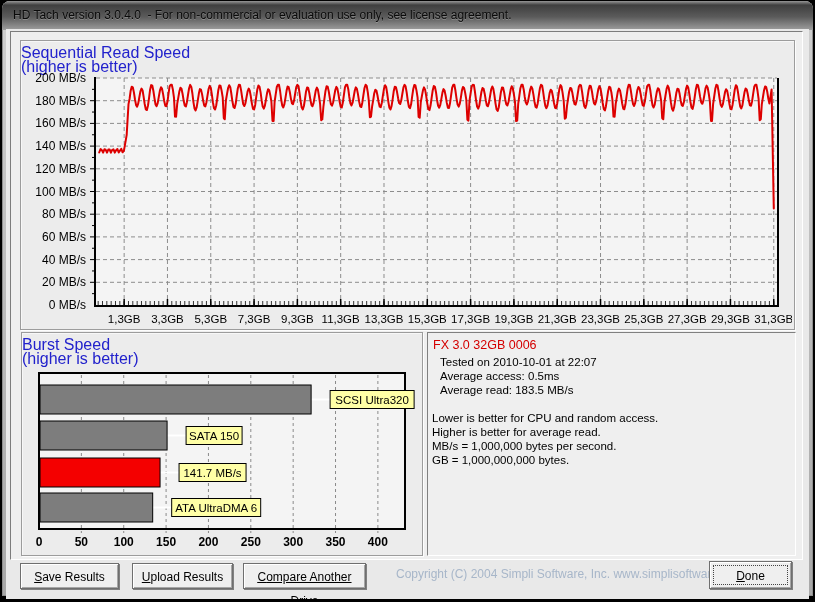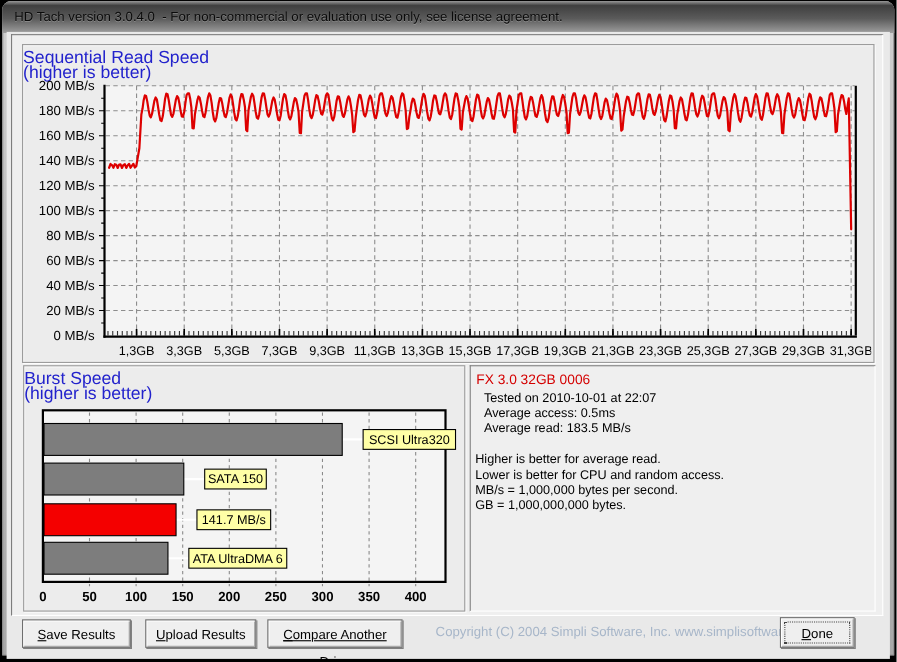--- a/index.html
+++ b/index.html
@@ -59,21 +59,21 @@
     position:absolute;background:#efefef;text-align:center;
     border:1px solid #6f6f6f;
     box-shadow:inset 1px 1px 0 #ffffff, inset -1px -1px 0 #a6a6a6, 1px 1px 0 rgba(0,0,0,.45);
     font-size:12px;color:#000;cursor:pointer;
   }
   .btn span{display:block;width:100%;}
   .btn span::first-letter{text-decoration:underline;}
   .btn-save{left:20px;top:563px;width:99px;height:26px;line-height:24px;}
   .btn-upload{left:132px;top:563px;width:101px;height:26px;line-height:24px;}
   .btn-compare{left:243px;top:563px;width:123px;height:26px;line-height:24px;text-decoration:underline;}
-  .btn-done{left:709px;top:561px;width:68px;height:28px;line-height:26px;}
+  .btn-done{left:709px;top:561px;width:83px;height:28px;line-height:26px;}
   .btn-done::after{
     content:"";position:absolute;inset:3px;border:1px dotted #444;pointer-events:none;
   }
   .copyright{
     position:absolute;left:396px;top:567px;width:312px;
     font-size:12px;color:#a7b6c9;white-space:nowrap;
   }
 </style>
 </head>
 <body>
@@ -385,22 +385,22 @@
           <text x="355.8888888888889" y="213" text-anchor="middle" font-size="12" font-weight="bold" fill="#000">400</text>
         </svg>
     </div>
 
     <div class="info-panel">
       <div class="info-title">FX 3.0 32GB 0006</div>
       <div class="info-line">Tested on 2010-10-01 at 22:07</div>
       <div class="info-line">Average access: 0.5ms</div>
       <div class="info-line">Average read: 183.5 MB/s</div>
       <div class="info-notes">
+        <div class="note-line">Lower is better for CPU and random access.</div>
         <div class="note-line">Higher is better for average read.</div>
-        <div class="note-line">Lower is better for CPU and random access.</div>
         <div class="note-line">MB/s = 1,000,000 bytes per second.</div>
         <div class="note-line">GB = 1,000,000,000 bytes.</div>
       </div>
     </div>
 
   </div>
 </div>
 
 <button class="btn btn-save">
     <span>Save Results</span>

